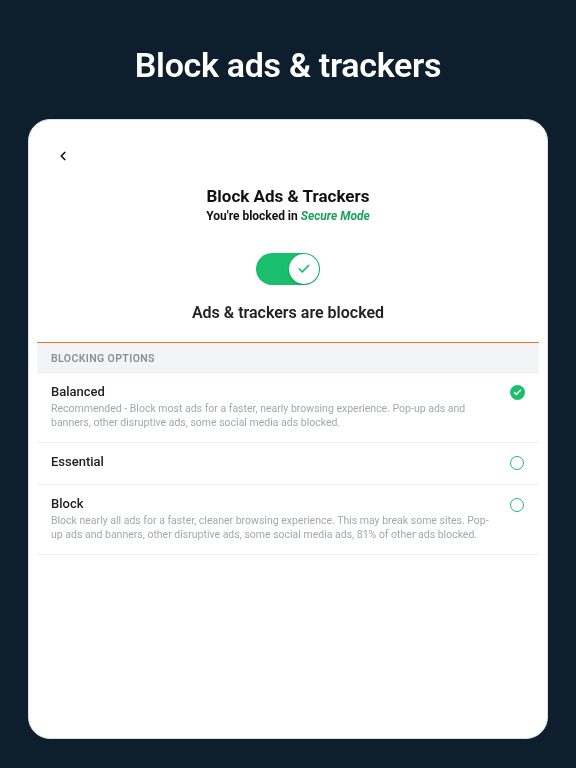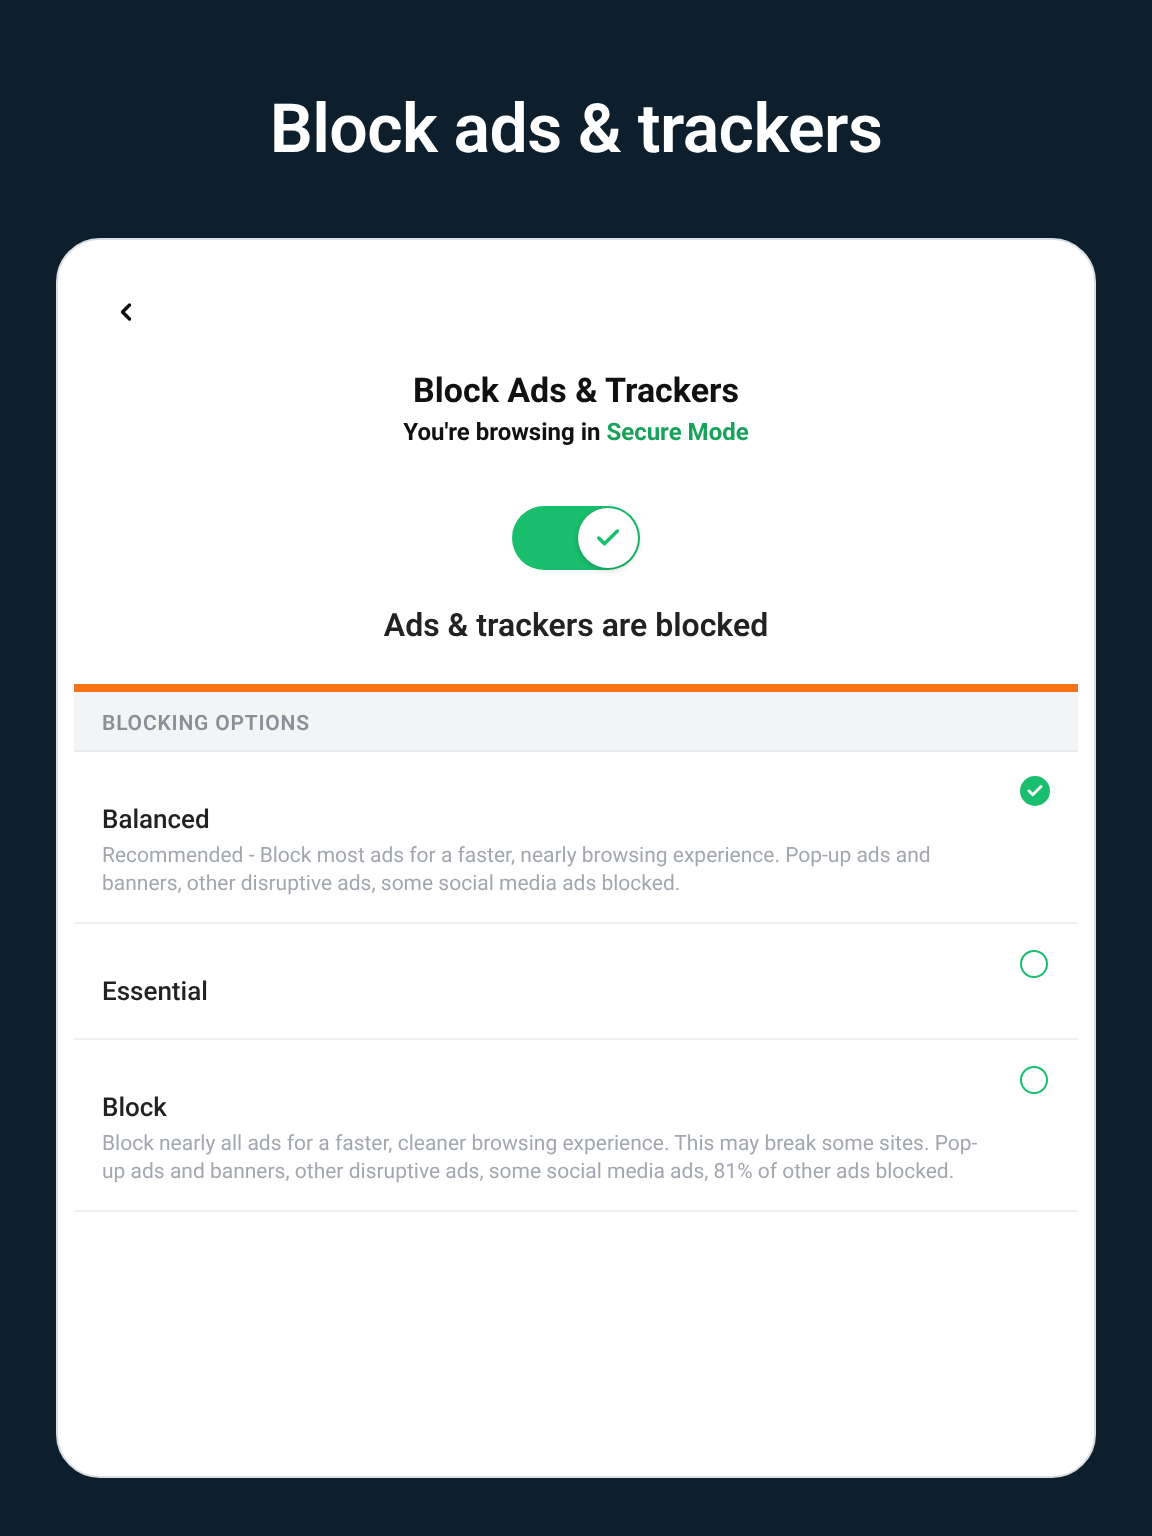--- a/index.html
+++ b/index.html
@@ -57,20 +57,21 @@
       color: #111;
       margin-bottom: 3px;
     }
     .hero-sub {
       font-size: 12px;
       font-weight: 700;
       color: #111;
     }
     .hero-sub .secure {
       color: #19a25a;
+      font-style: italic;
     }
     .toggle-wrap {
       display: flex;
       justify-content: center;
       padding: 18px 0 10px;
     }
     .toggle {
       width: 64px;
       height: 32px;
       background: #19bf6c;
@@ -98,32 +99,32 @@
       color: #222;
       padding: 8px 0 20px;
     }
     .section-header {
       background: #f3f4f6;
       color: #8a8f98;
       font-size: 10.5px;
       font-weight: 600;
       letter-spacing: 0.4px;
       padding: 9px 14px 7px;
-      border-top: 4px solid #f97316;
+      border-top: 1px solid #f97316;
       border-bottom: 1px solid #e8eaee;
     }
     .option {
       background: #fff;
       padding: 11px 14px 12px;
       border-bottom: 1px solid #eef0f3;
       display: flex;
       gap: 10px;
       cursor: pointer;
     }
-    .option-body { flex: 1; margin-top: 16px; }
+    .option-body { flex: 1; }
     .option-title {
       font-size: 13px;
       font-weight: 500;
       color: #222;
       margin-bottom: 3px;
     }
     .option-desc {
       font-size: 10.5px;
       line-height: 1.35;
       color: #a2a7af;
@@ -167,21 +168,21 @@
       <div class="back-btn">
         <svg width="14" height="14" viewBox="0 0 24 24" fill="none" stroke="#111" stroke-width="3" stroke-linecap="round" stroke-linejoin="round">
             <polyline points="15 18 9 12 15 6"></polyline>
           </svg>
       </div>
     </div>
 
     <div class="hero">
       <div class="hero-title">Block Ads &amp; Trackers</div>
       <div class="hero-sub">
-        <span>You're browsing in </span><span class="secure">Secure Mode</span>
+        <span>You're blocked in </span><span class="secure">Secure Mode</span>
       </div>
     </div>
 
     <div class="toggle-wrap">
       <div class="toggle">
         <div class="toggle-knob">
           <svg width="14" height="14" viewBox="0 0 24 24" fill="none" stroke="#19bf6c" stroke-width="3" stroke-linecap="round" stroke-linejoin="round">
               <polyline points="20 6 9 17 4 12"></polyline>
             </svg>
         </div>

